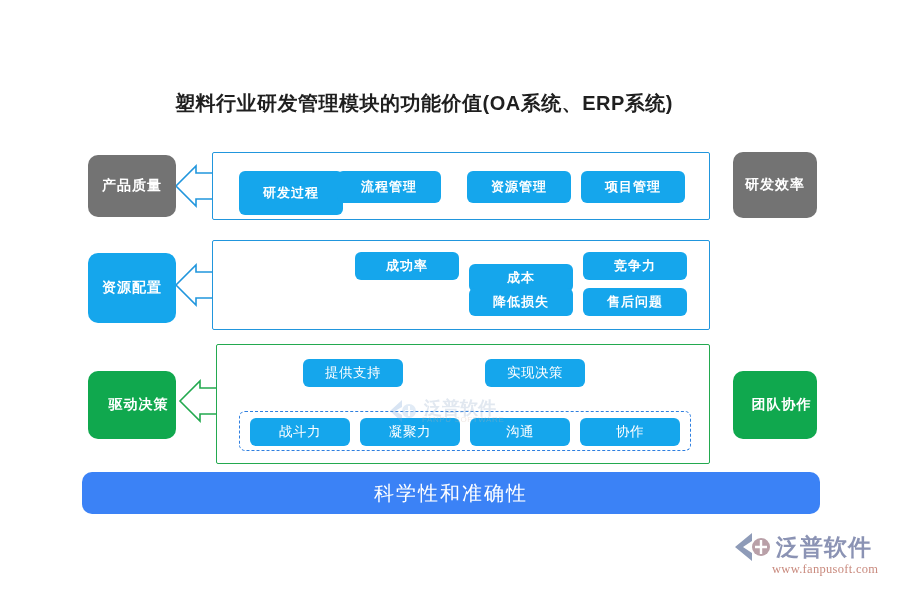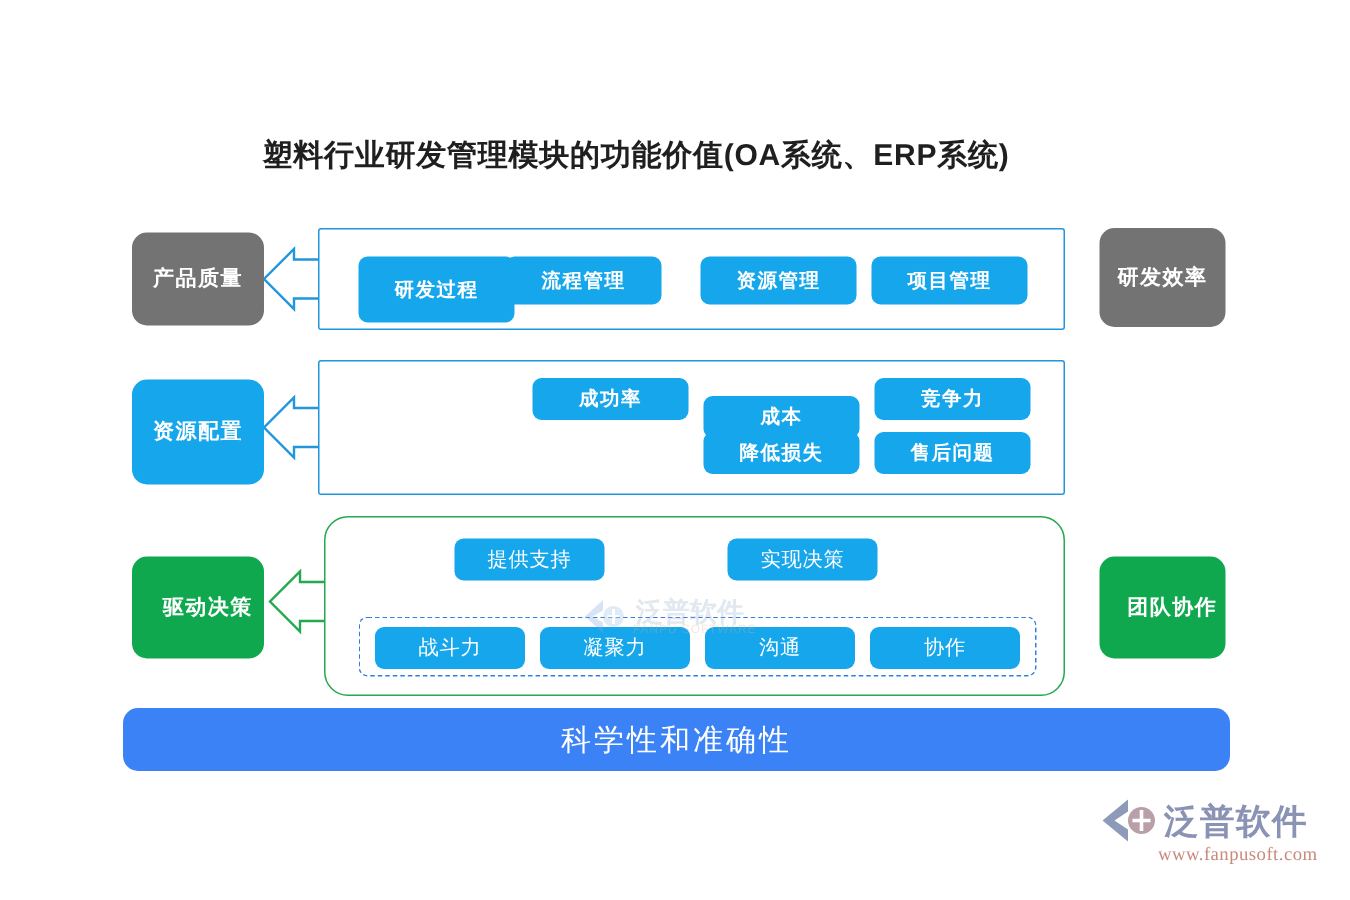--- a/index.html
+++ b/index.html
@@ -27,21 +27,21 @@
     letter-spacing:1px;white-space:nowrap;
   }
   .side-blue-dark{background:#737373;}
   .side-blue-bright{background:#15a6ec;}
   .side-green{background:#10a84e;padding-left:13px;}
 
   
   .group{
     border:1.6px solid #2196dd;background:#ffffff;border-radius:2px;
   }
-  .group.green-line{border-color:#23a94f;border-radius:16px;}
+  .group.green-line{border-color:#23a94f;}
 
   
   .pill{
     position:absolute;box-sizing:border-box;
     display:flex;align-items:center;justify-content:center;
     background:#15a6ec;color:#ffffff;border-radius:6px;
     font-size:13px;font-weight:700;letter-spacing:1px;white-space:nowrap;
   }
   .pill.thin{font-weight:400;letter-spacing:.5px;font-size:13.5px;}
 

